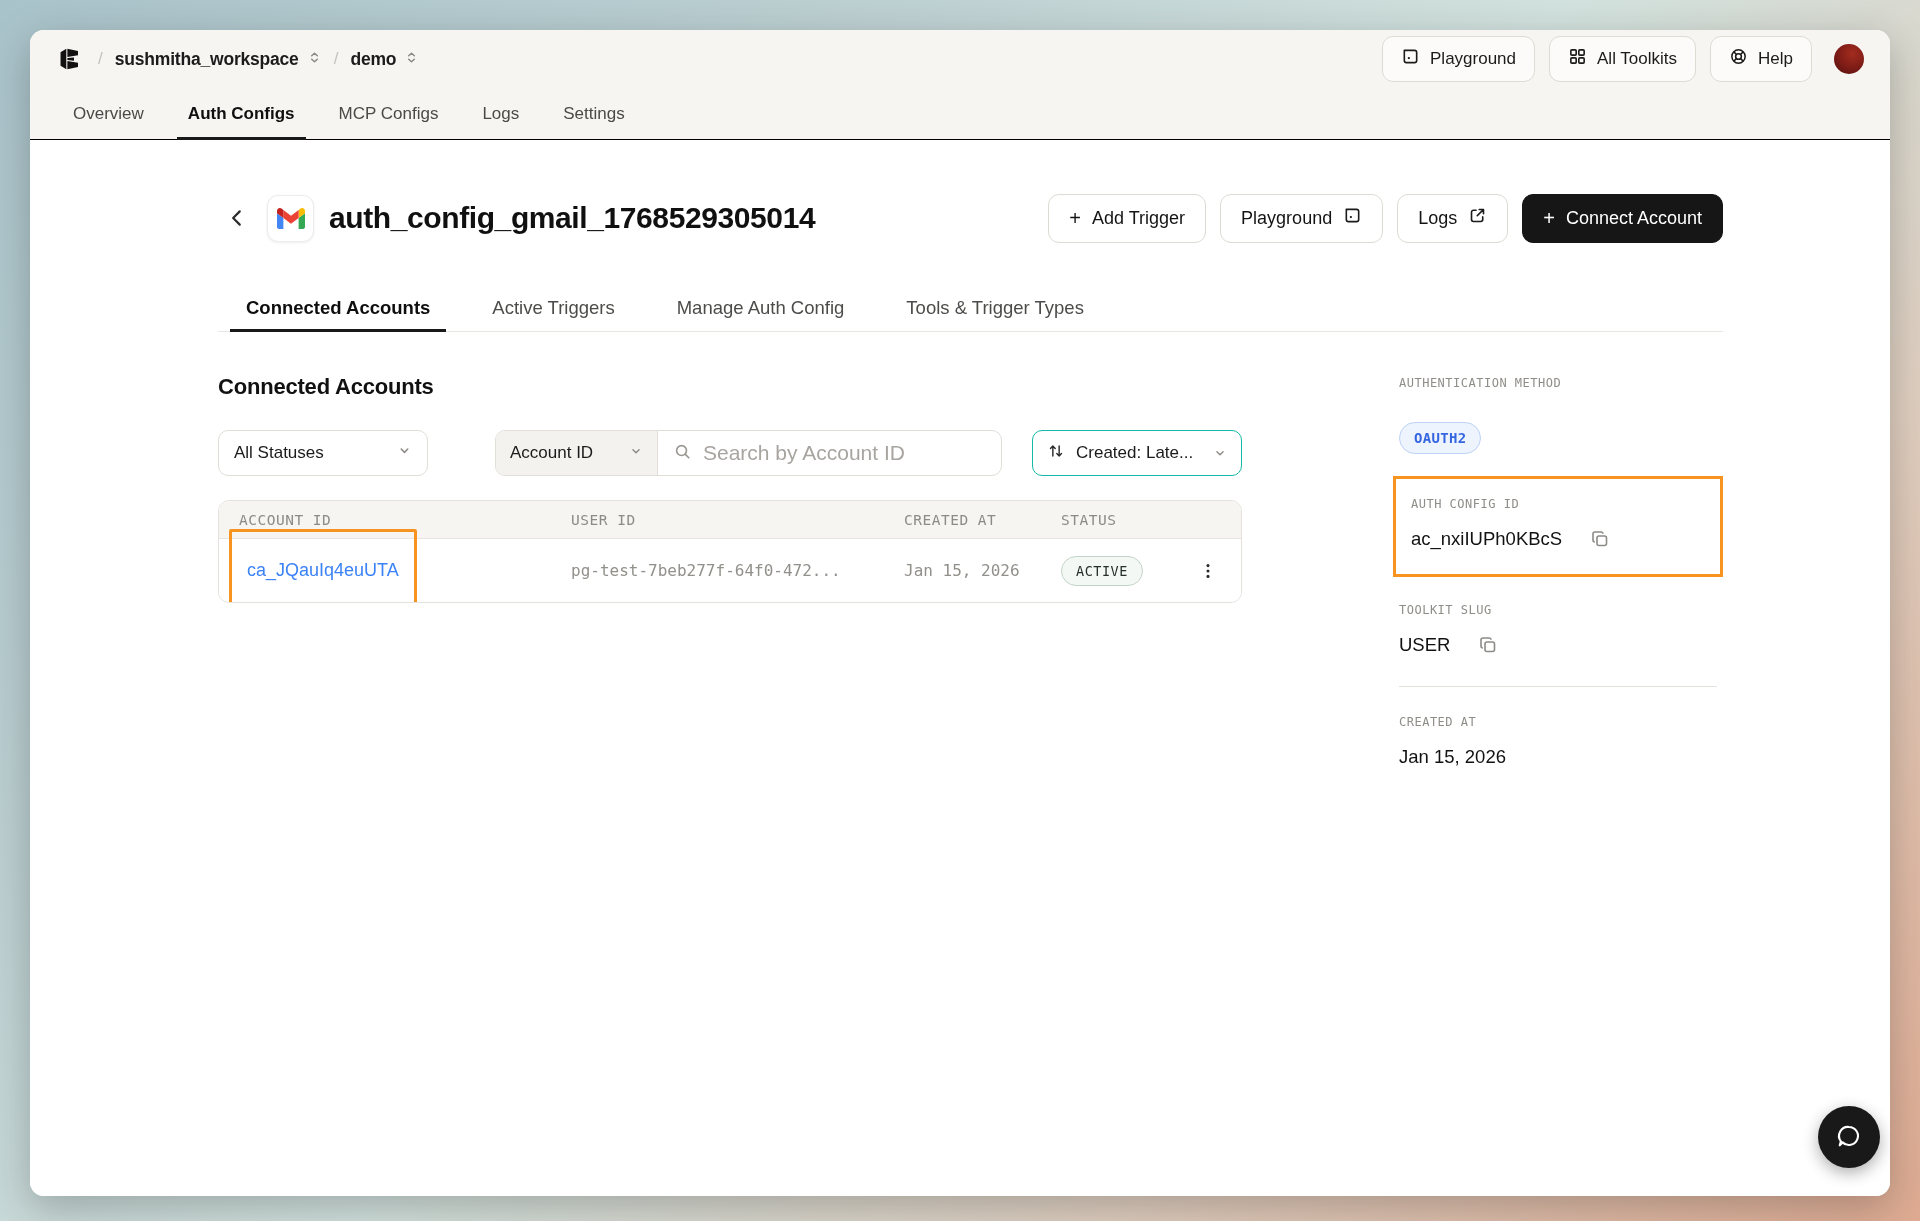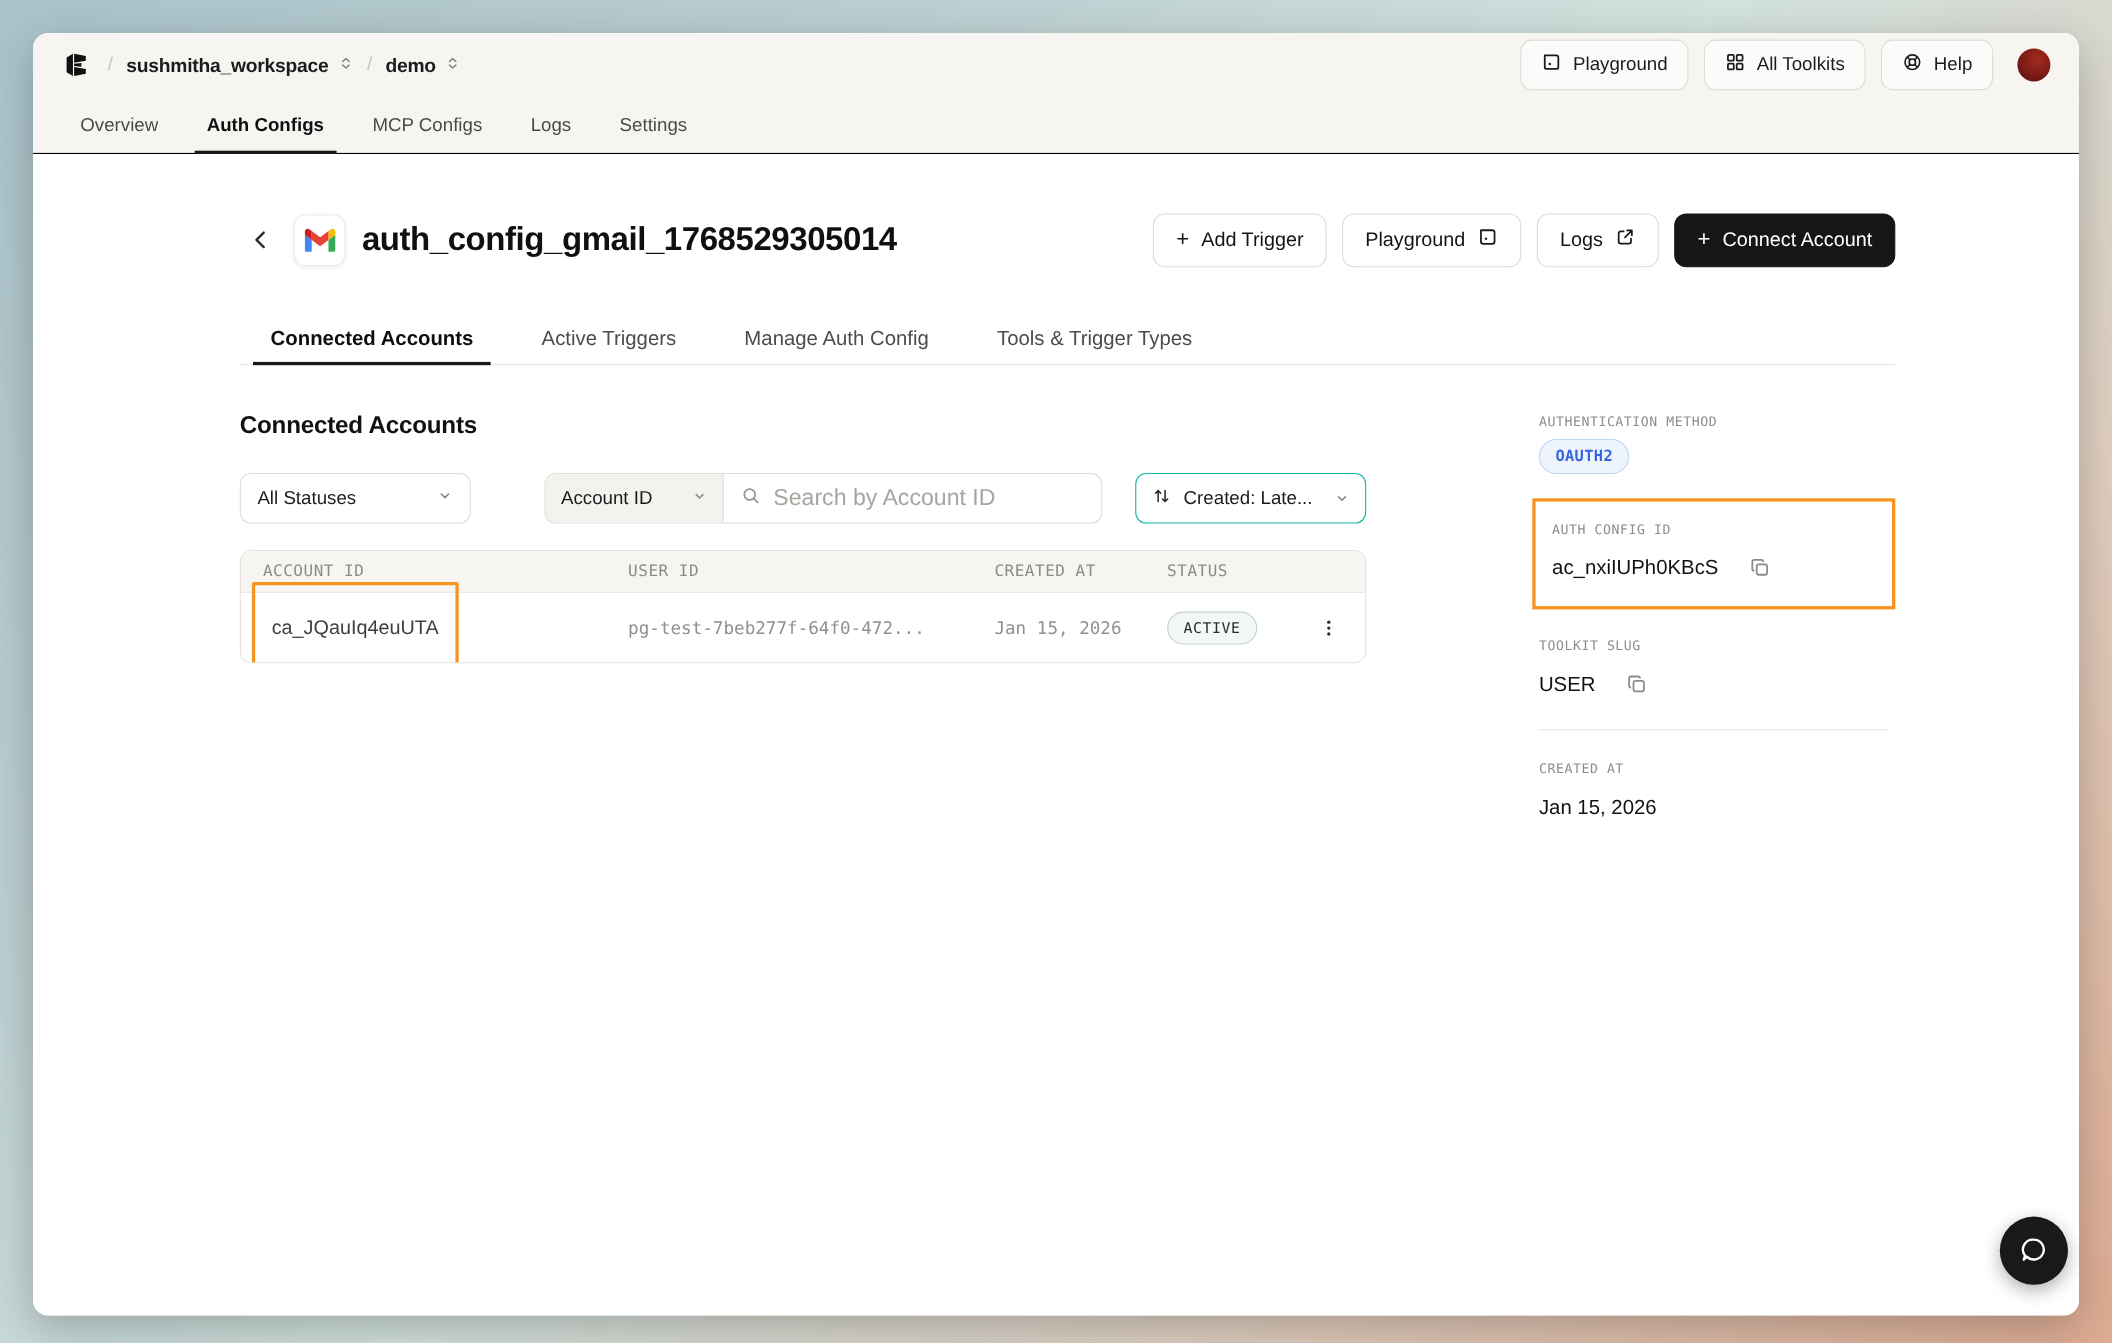--- a/index.html
+++ b/index.html
@@ -107,37 +107,37 @@
     font-family: "DejaVu Sans Mono", "Liberation Mono", monospace; font-size: 14.5px; color: #8d8b86; letter-spacing: 0.5px;
   }
   .th.account { width: 352px; padding-left: 20px; }
   .th.user { width: 333px; }
   .th.created { width: 157px; }
   .th.status { flex: 1; }
   .trow { display: flex; align-items: center; height: 63px; background: #fff; }
   .cell.account { width: 352px; padding-left: 10px; }
   .account-highlight {
     display: inline-block; border: 3px solid #f6941f; border-radius: 2px; padding: 28px 15px;
-    font-size: 18px; font-weight: 500; color: #404040;
+    font-size: 18px; font-weight: 500; color: #3b82f6;
   }
   .cell.user { width: 333px; font-family: "DejaVu Sans Mono", "Liberation Mono", monospace; font-size: 16px; color: #92908b; }
   .cell.created { width: 157px; font-family: "DejaVu Sans Mono", "Liberation Mono", monospace; font-size: 16px; color: #92908b; }
   .cell.status { flex: 1; display: flex; align-items: center; }
   .badge-active {
     font-family: "DejaVu Sans Mono", "Liberation Mono", monospace; font-size: 13.5px; letter-spacing: 0.5px;
     color: #263029; background: #f3f8f4; border: 1px solid #c2d5c7; border-radius: 999px; padding: 6px 14px;
   }
   .kebab-btn { margin-left: auto; margin-right: 14px; width: 38px; height: 38px; background: none; border: 0; cursor: pointer; display: flex; align-items: center; justify-content: center; }
   
   .details { width: 324px; margin-left: auto; padding-top: 2px; }
   .d-label {
     font-family: "DejaVu Sans Mono", "Liberation Mono", monospace; font-size: 12px; color: #8f8d88; letter-spacing: 0.5px;
   }
   .oauth-badge {
-    display: inline-block; margin-top: 9px;
+    display: inline-block; margin-top: 32px;
     font-family: "DejaVu Sans Mono", "Liberation Mono", monospace; font-size: 14px; font-weight: 700; letter-spacing: 0.3px;
     color: #3566e0; background: #eef4fe; border: 1px solid #bdd2f6; border-radius: 999px; padding: 7px 14px;
   }
   .highlight-box { margin-top: 22px; border: 3px solid #f6941f; padding: 18px 15px 24px 15px; width: 330px; margin-left: -6px; }
   .d-value-row { margin-top: 17px; display: flex; align-items: center; gap: 28px; }
   .d-value { font-size: 18.5px; font-weight: 500; color: #121212; }
   .copy-btn { background: none; border: 0; cursor: pointer; display: flex; align-items: center; }
   .d-divider { margin-top: 30px; border-top: 1px solid #e5e2dd; width: 318px; }
   .mt-26 { margin-top: 26px; }
   .mt-28 { margin-top: 28px; }

